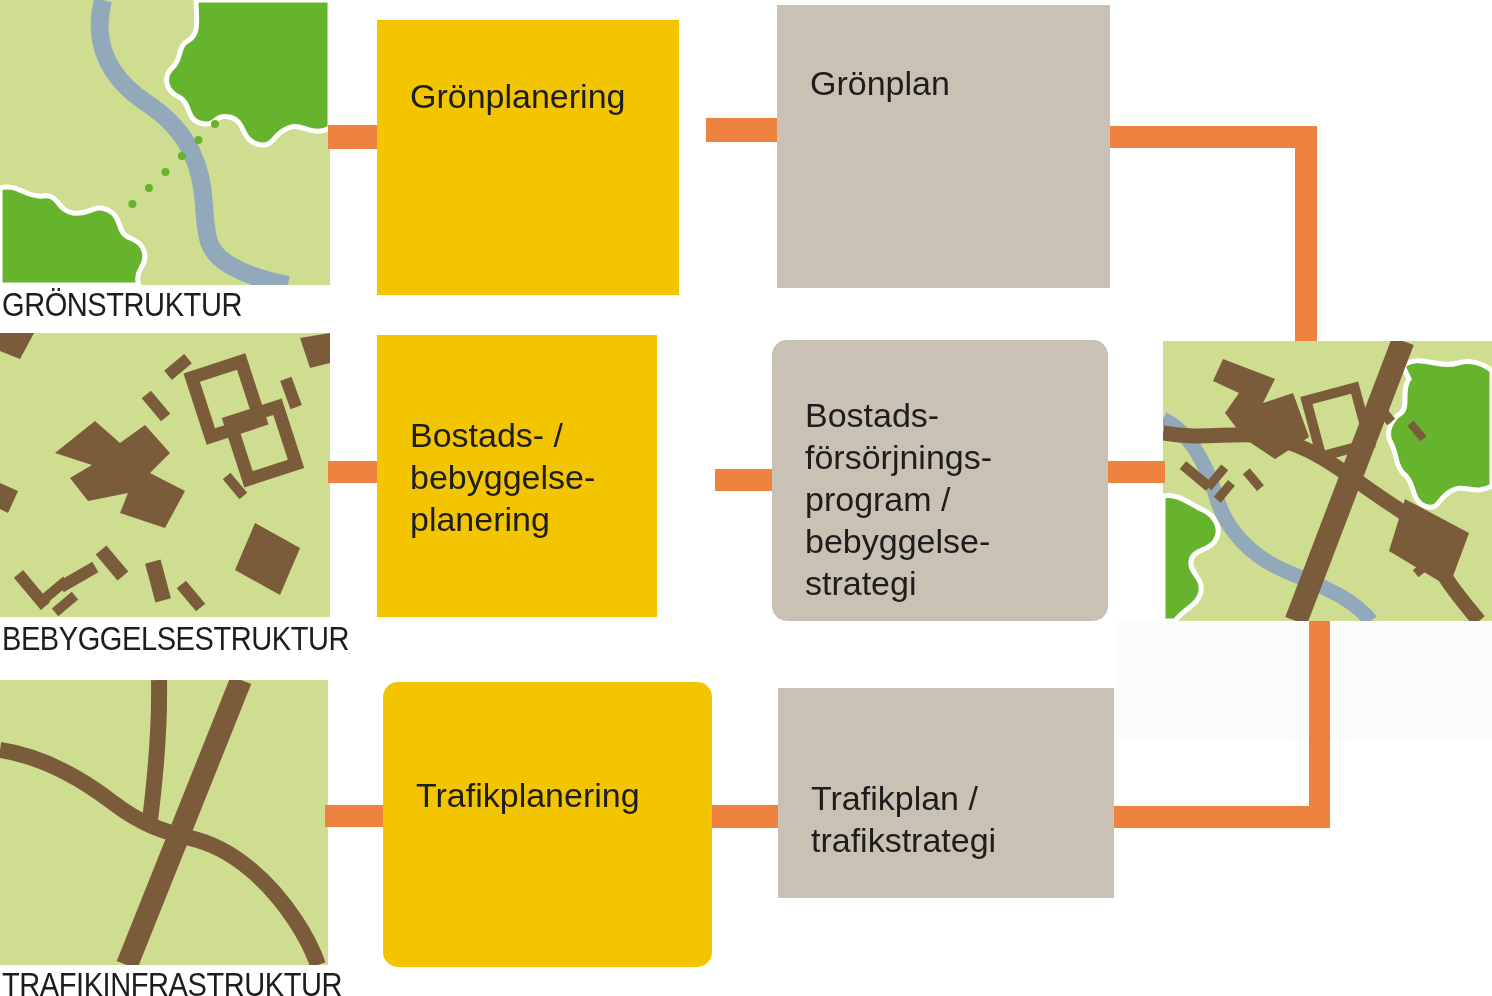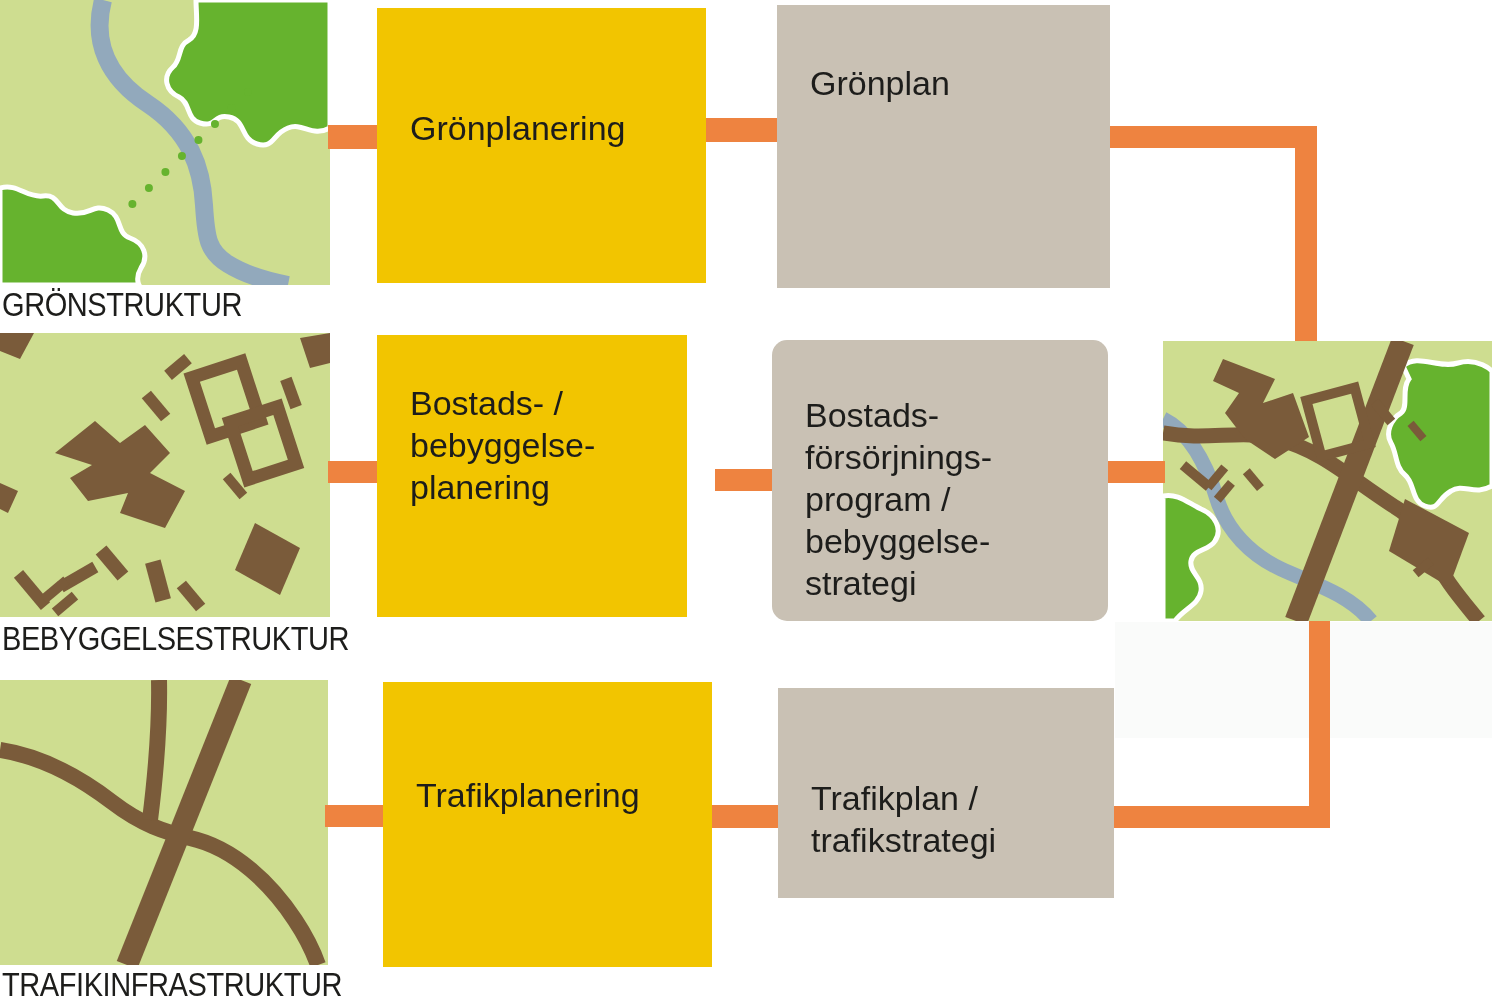--- a/index.html
+++ b/index.html
@@ -20,23 +20,23 @@
   .map-label{
     position:absolute;left:2px;font-size:33px;line-height:34px;letter-spacing:-.5px;
     transform:scaleX(.88);transform-origin:left center;white-space:nowrap;
   }
   .lbl1{top:288px;} .lbl2{top:622px;} .lbl3{top:968px;}
   
   .box{position:absolute;box-sizing:border-box;padding-left:33px;padding-right:14px;
        font-size:34px;line-height:42px;white-space:pre-line;}
   .yellow{background:var(--yellow,#f2c500);}
   .gray{background:var(--box-gray,#c9c1b4);}
-  .y1{left:377px;top:8px;width:329px;height:275px;padding-top:99px;}
-  .y2{left:377px;top:335px;width:310px;height:282px;padding-top:47px;}
-  .y3{left:383px;top:682px;width:329px;height:285px;padding-top:92px;}
+  .y1{left:377px;top:20px;width:302px;height:275px;padding-top:55px;}
+  .y2{left:377px;top:335px;width:280px;height:282px;padding-top:79px;}
+  .y3{left:383px;top:682px;width:329px;height:285px;padding-top:92px;border-radius:15px;}
   .g1{left:777px;top:5px;width:333px;height:283px;padding-top:57px;}
   .g2{left:772px;top:340px;width:336px;height:281px;padding-top:54px;border-radius:15px;}
   .g3{left:778px;top:688px;width:336px;height:210px;padding-top:89px;}
   
   .conn{position:absolute;background:var(--orange,#ee8340);}
   .c-a1{left:328px;top:125px;width:49px;height:24px;}
   .c-a2{left:706px;top:118px;width:71px;height:24px;}
   .c-b1{left:328px;top:461px;width:49px;height:22px;}
   .c-b2{left:715px;top:469px;width:57px;height:22px;}
   .c-b3{left:1108px;top:461px;width:57px;height:22px;}

